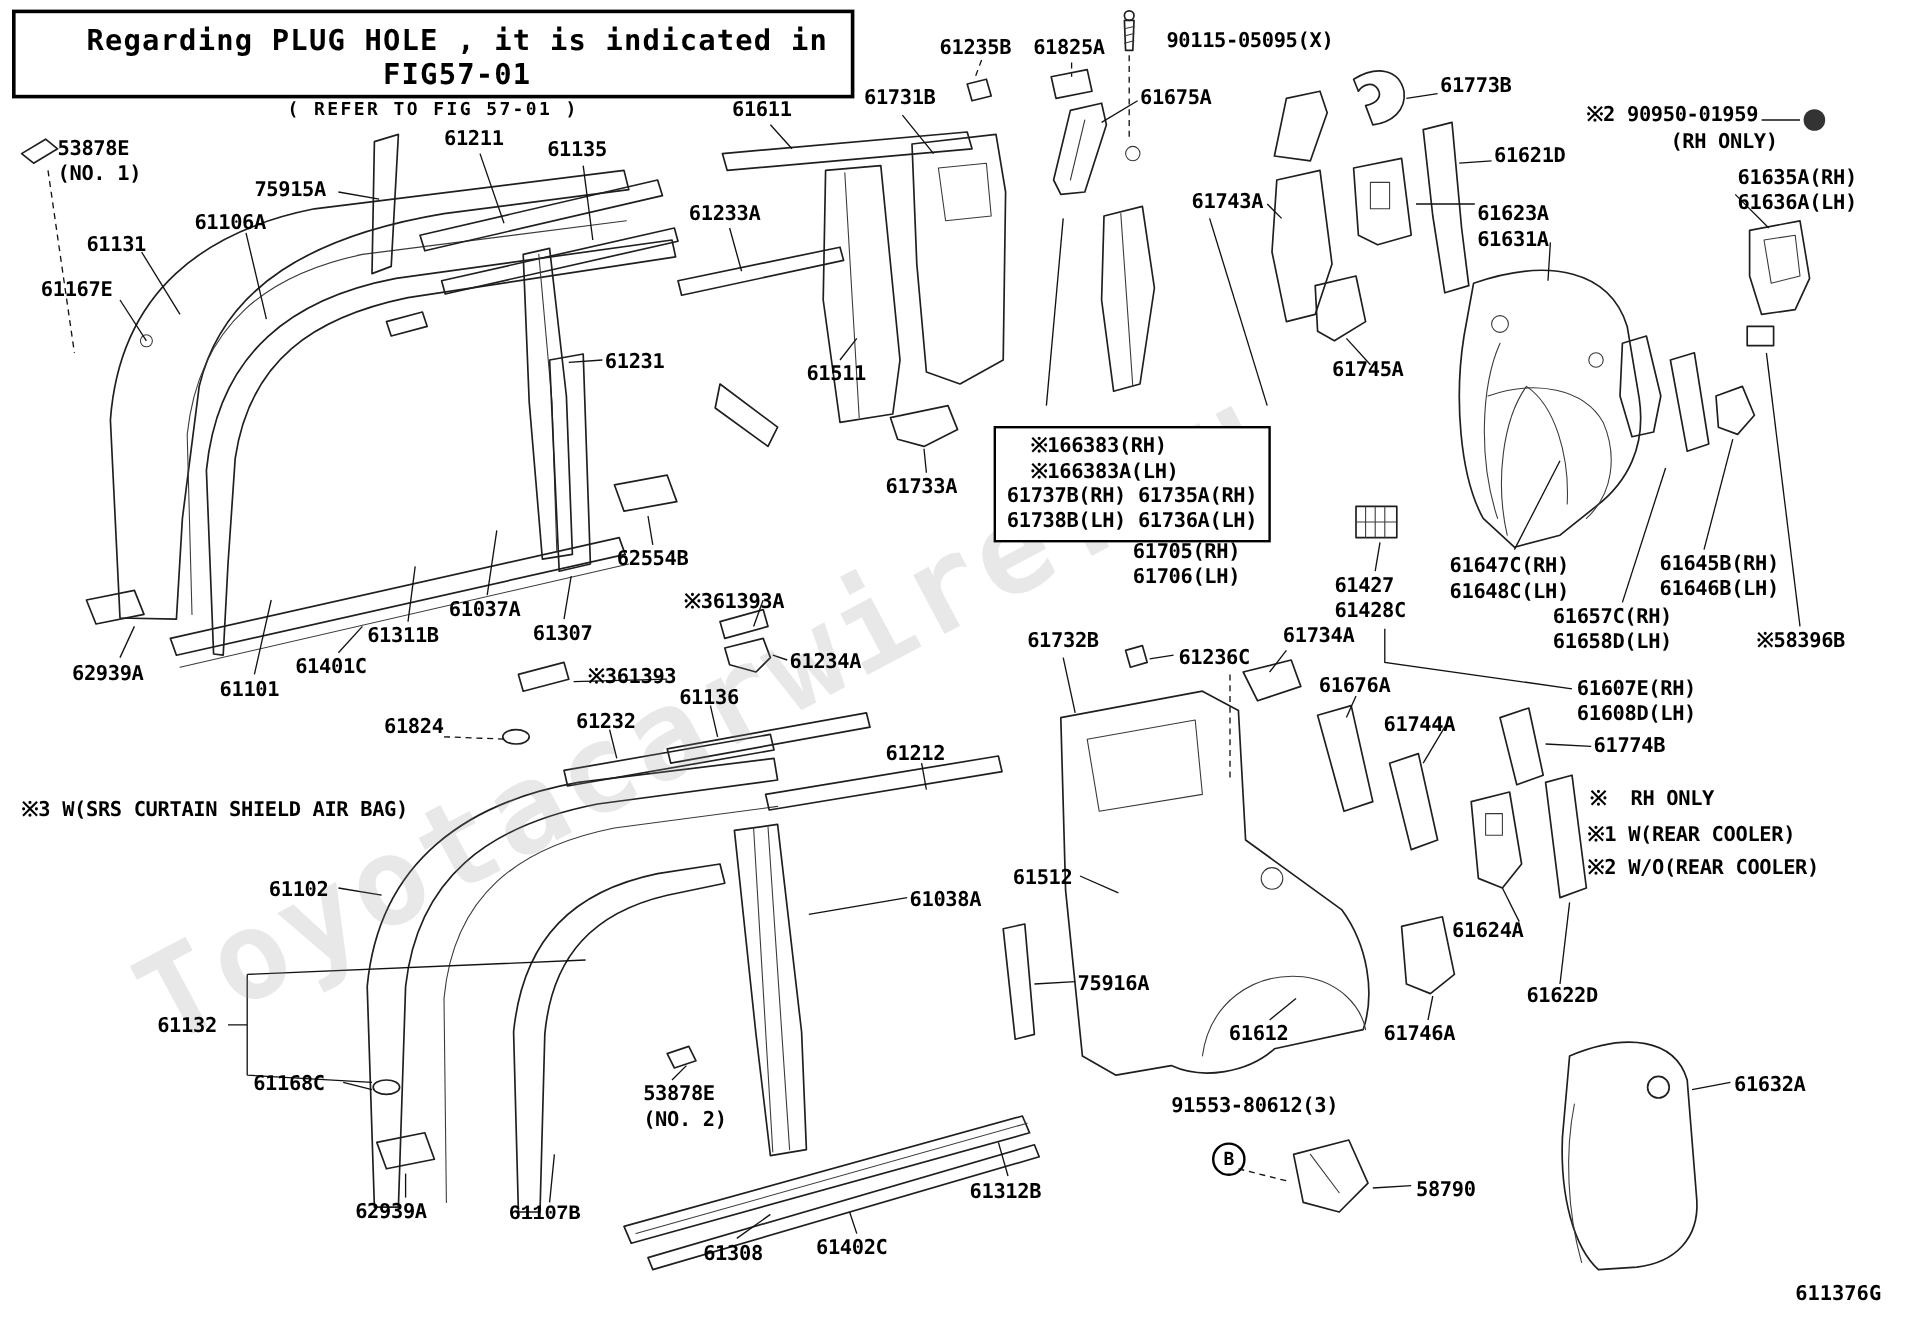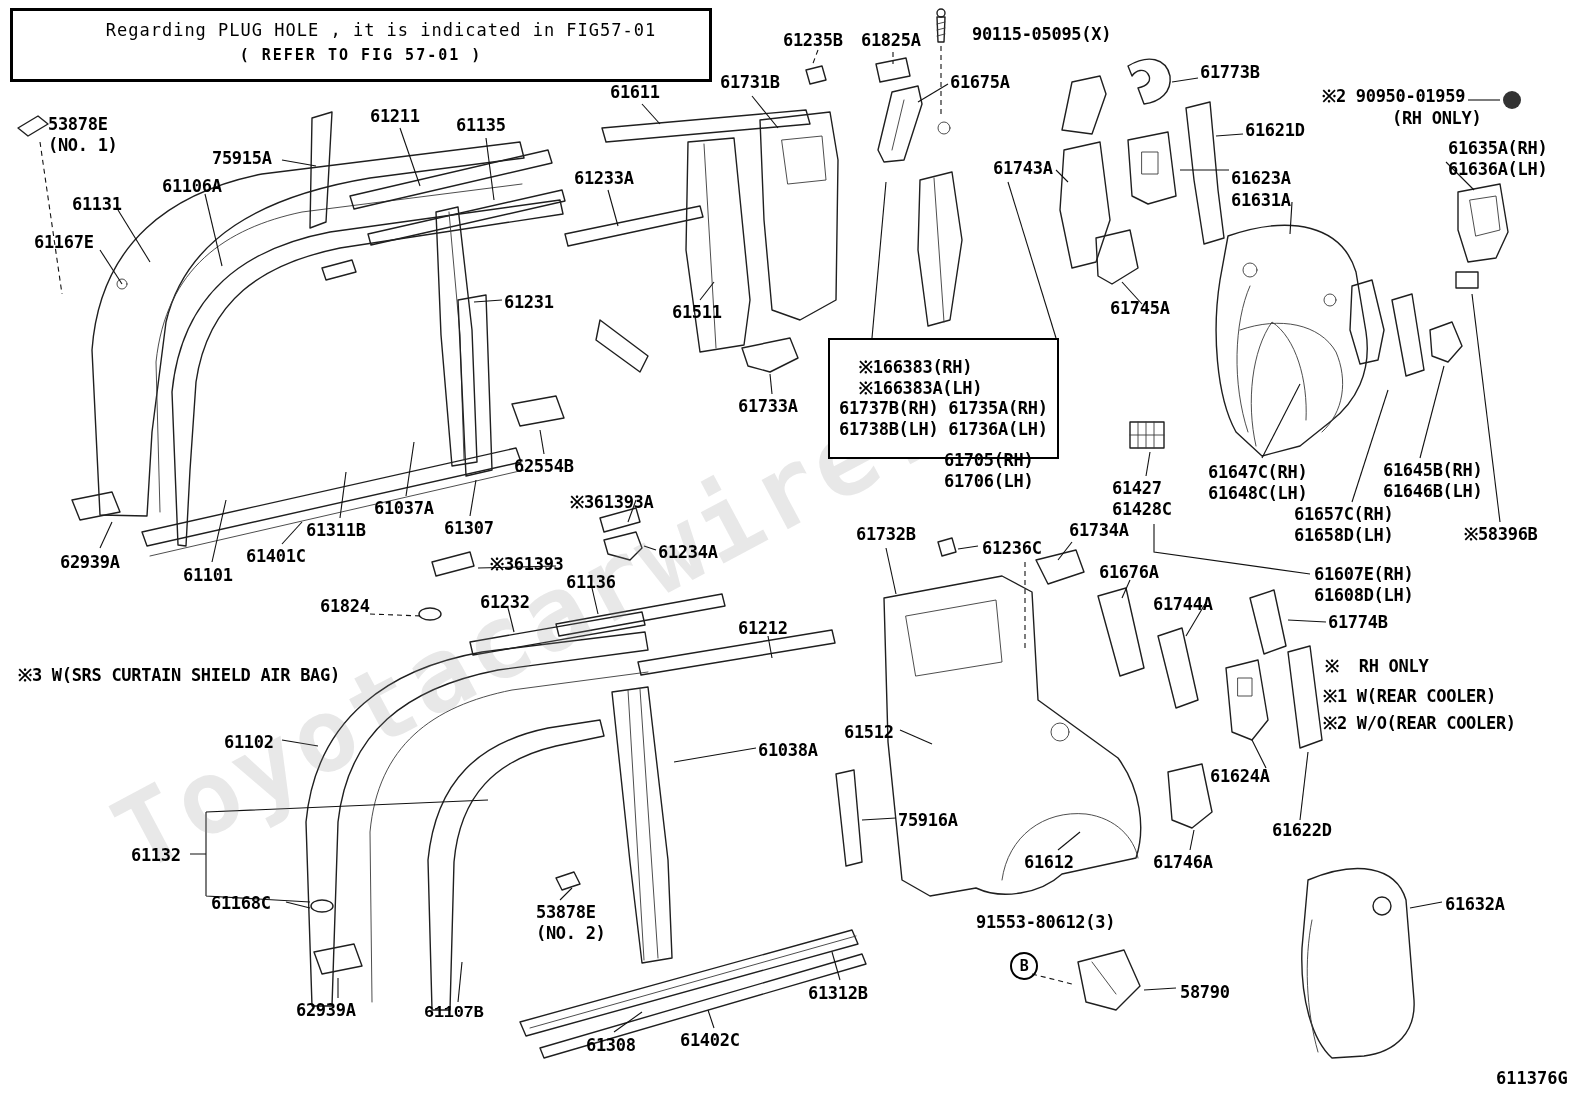--- a/index.html
+++ b/index.html
@@ -12,30 +12,30 @@
   .sk2{fill:none;stroke:#3a3a3a;stroke-width:0.9;stroke-linejoin:round;stroke-linecap:round;}
   .ld{stroke:#111;stroke-width:1.1;fill:none;}
   .dsh{stroke:#111;stroke-width:1.1;stroke-dasharray:5 4;fill:none;}
   .blob{fill:#333;stroke:none;}
   #label-layer{position:absolute;left:0;top:0;width:100%;height:100%;}
   .part-label{
     position:absolute;font-weight:700;font-size:17px;line-height:1.22;
     white-space:pre;letter-spacing:-0.3px;
   }
   .part-label div{white-space:pre;}
-  .part-label.boxed{border:2px solid #000;padding:17px 9px;background:#fff;}
+  .part-label.boxed{border:2px solid #000;padding:5px 9px;background:#fff;margin-top:17px;}
   .part-label.circled{
     border:2px solid #000;border-radius:50%;width:24px;height:24px;
     display:flex;align-items:center;justify-content:center;font-size:15px;padding:0;
   }
   .note-box{
     position:absolute;left:10px;top:8px;width:702px;height:74px;box-sizing:border-box;
     border:3px solid #000;text-align:center;background:#fff;
   }
-  .note-box .l1{margin-top:9px;font-size:17px;font-weight:400;letter-spacing:1px;padding-left:40px;}
+  .note-box .l1{margin-top:9px;font-size:24px;font-weight:700;letter-spacing:1px;padding-left:40px;}
   .note-box .l2{margin-top:6px;font-size:15px;font-weight:700;letter-spacing:2px;}
   .watermark{
     position:absolute;left:95px;top:790px;transform:rotate(-28deg);transform-origin:0 0;
     font-size:102px;font-weight:700;color:rgba(140,140,140,0.20);white-space:nowrap;
     pointer-events:none;letter-spacing:4px;
   }
   .diagram-code{position:absolute;left:1496px;top:1068px;font-size:17px;font-weight:700;}
 </style>
 </head>
 <body>

